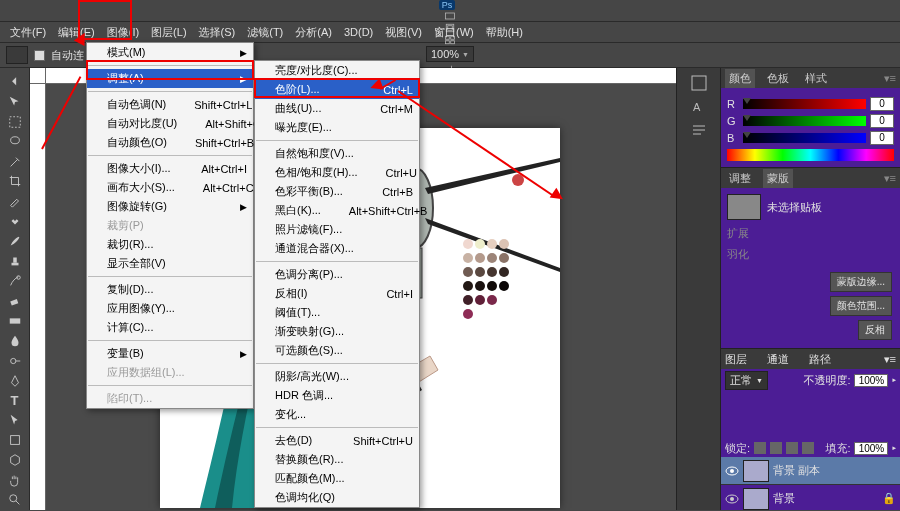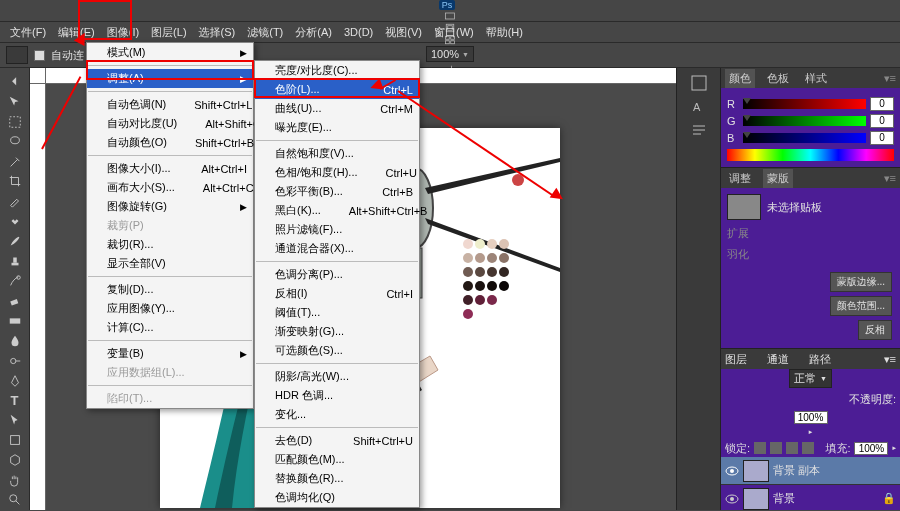--- a/index.html
+++ b/index.html
@@ -49,21 +49,21 @@
 .slider-row .track{flex:1;height:10px;position:relative;}
 .slider-row .val{width:24px;height:14px;background:#fff;border:1px solid #666;color:#000;text-align:center;font-size:10px;line-height:12px;}
 .tri-ptr{position:absolute;left:0;top:-1px;width:0;height:0;border-left:4px solid transparent;border-right:4px solid transparent;border-top:6px solid #444;}
 .hue{height:12px;background:linear-gradient(90deg,red,yellow,lime,cyan,blue,magenta,red);margin:4px 0 0;}
 .adj-body{padding:6px;min-height:140px;}
 .thumb-row{display:flex;align-items:center;gap:6px;margin-bottom:6px;}
 .thumb{width:34px;height:26px;background:#888;border:1px solid #222;}
 .muted{color:#888;}
 .btn{background:#555;border:1px solid #333;padding:2px 6px;margin:2px;cursor:pointer;display:inline-block;font-size:10px;}
 .layers-head{height:20px;background:#3a3a3a;display:flex;align-items:center;padding:0 4px;gap:20px;}
-.layers-opt{height:22px;display:flex;align-items:center;padding:0 4px;gap:4px;flex-direction:column;}
+.layers-opt{height:22px;display:flex;align-items:center;padding:0 4px;gap:4px;}
 .sel{background:#333;border:1px solid #222;padding:1px 4px;display:flex;align-items:center;gap:4px;}
 .pct{background:#fff;border:1px solid #666;color:#000;width:34px;text-align:center;font-size:10px;}
 .lock-row{height:18px;display:flex;align-items:center;padding:0 4px;gap:4px;font-size:10px;margin-top:48px;}
 .lock-ic{width:12px;height:12px;background:#666;}
 .layer{height:28px;display:flex;align-items:center;padding:0 4px;gap:4px;border-bottom:1px solid #333;}
 .layer.sel-l{background:#5b7aa8;}
 .eye{width:14px;height:14px;}
 .lthumb{width:26px;height:22px;background:#aac;border:1px solid #222;}
 
 .menu{position:absolute;background:#f4f4f4;border:1px solid #888;box-shadow:2px 2px 6px rgba(0,0,0,.4);color:#000;z-index:50;}
@@ -562,24 +562,24 @@
     </div>
     <div class="row">
       <span>变化...</span>
     </div>
     <div class="sep"></div>
     <div class="row">
       <span>去色(D)</span>
       <span class="sc">Shift+Ctrl+U</span>
     </div>
     <div class="row">
+      <span>替换颜色(R)...</span>
+    </div>
+    <div class="row">
       <span>匹配颜色(M)...</span>
-    </div>
-    <div class="row">
-      <span>替换颜色(R)...</span>
     </div>
     <div class="row">
       <span>色调均化(Q)</span>
     </div>
   </div>
 
 <div class="redbox" style="top:0;left:78px;width:54px;height:40px;"></div>
 <div class="redbox" style="top:60px;left:86px;width:168px;height:20px;"></div>
 <div class="redbox" style="top:78px;left:254px;width:166px;height:20px;"></div>
 <div class="redline" style="top:148px;left:42px;width:82px;transform:rotate(-62deg);"></div>

